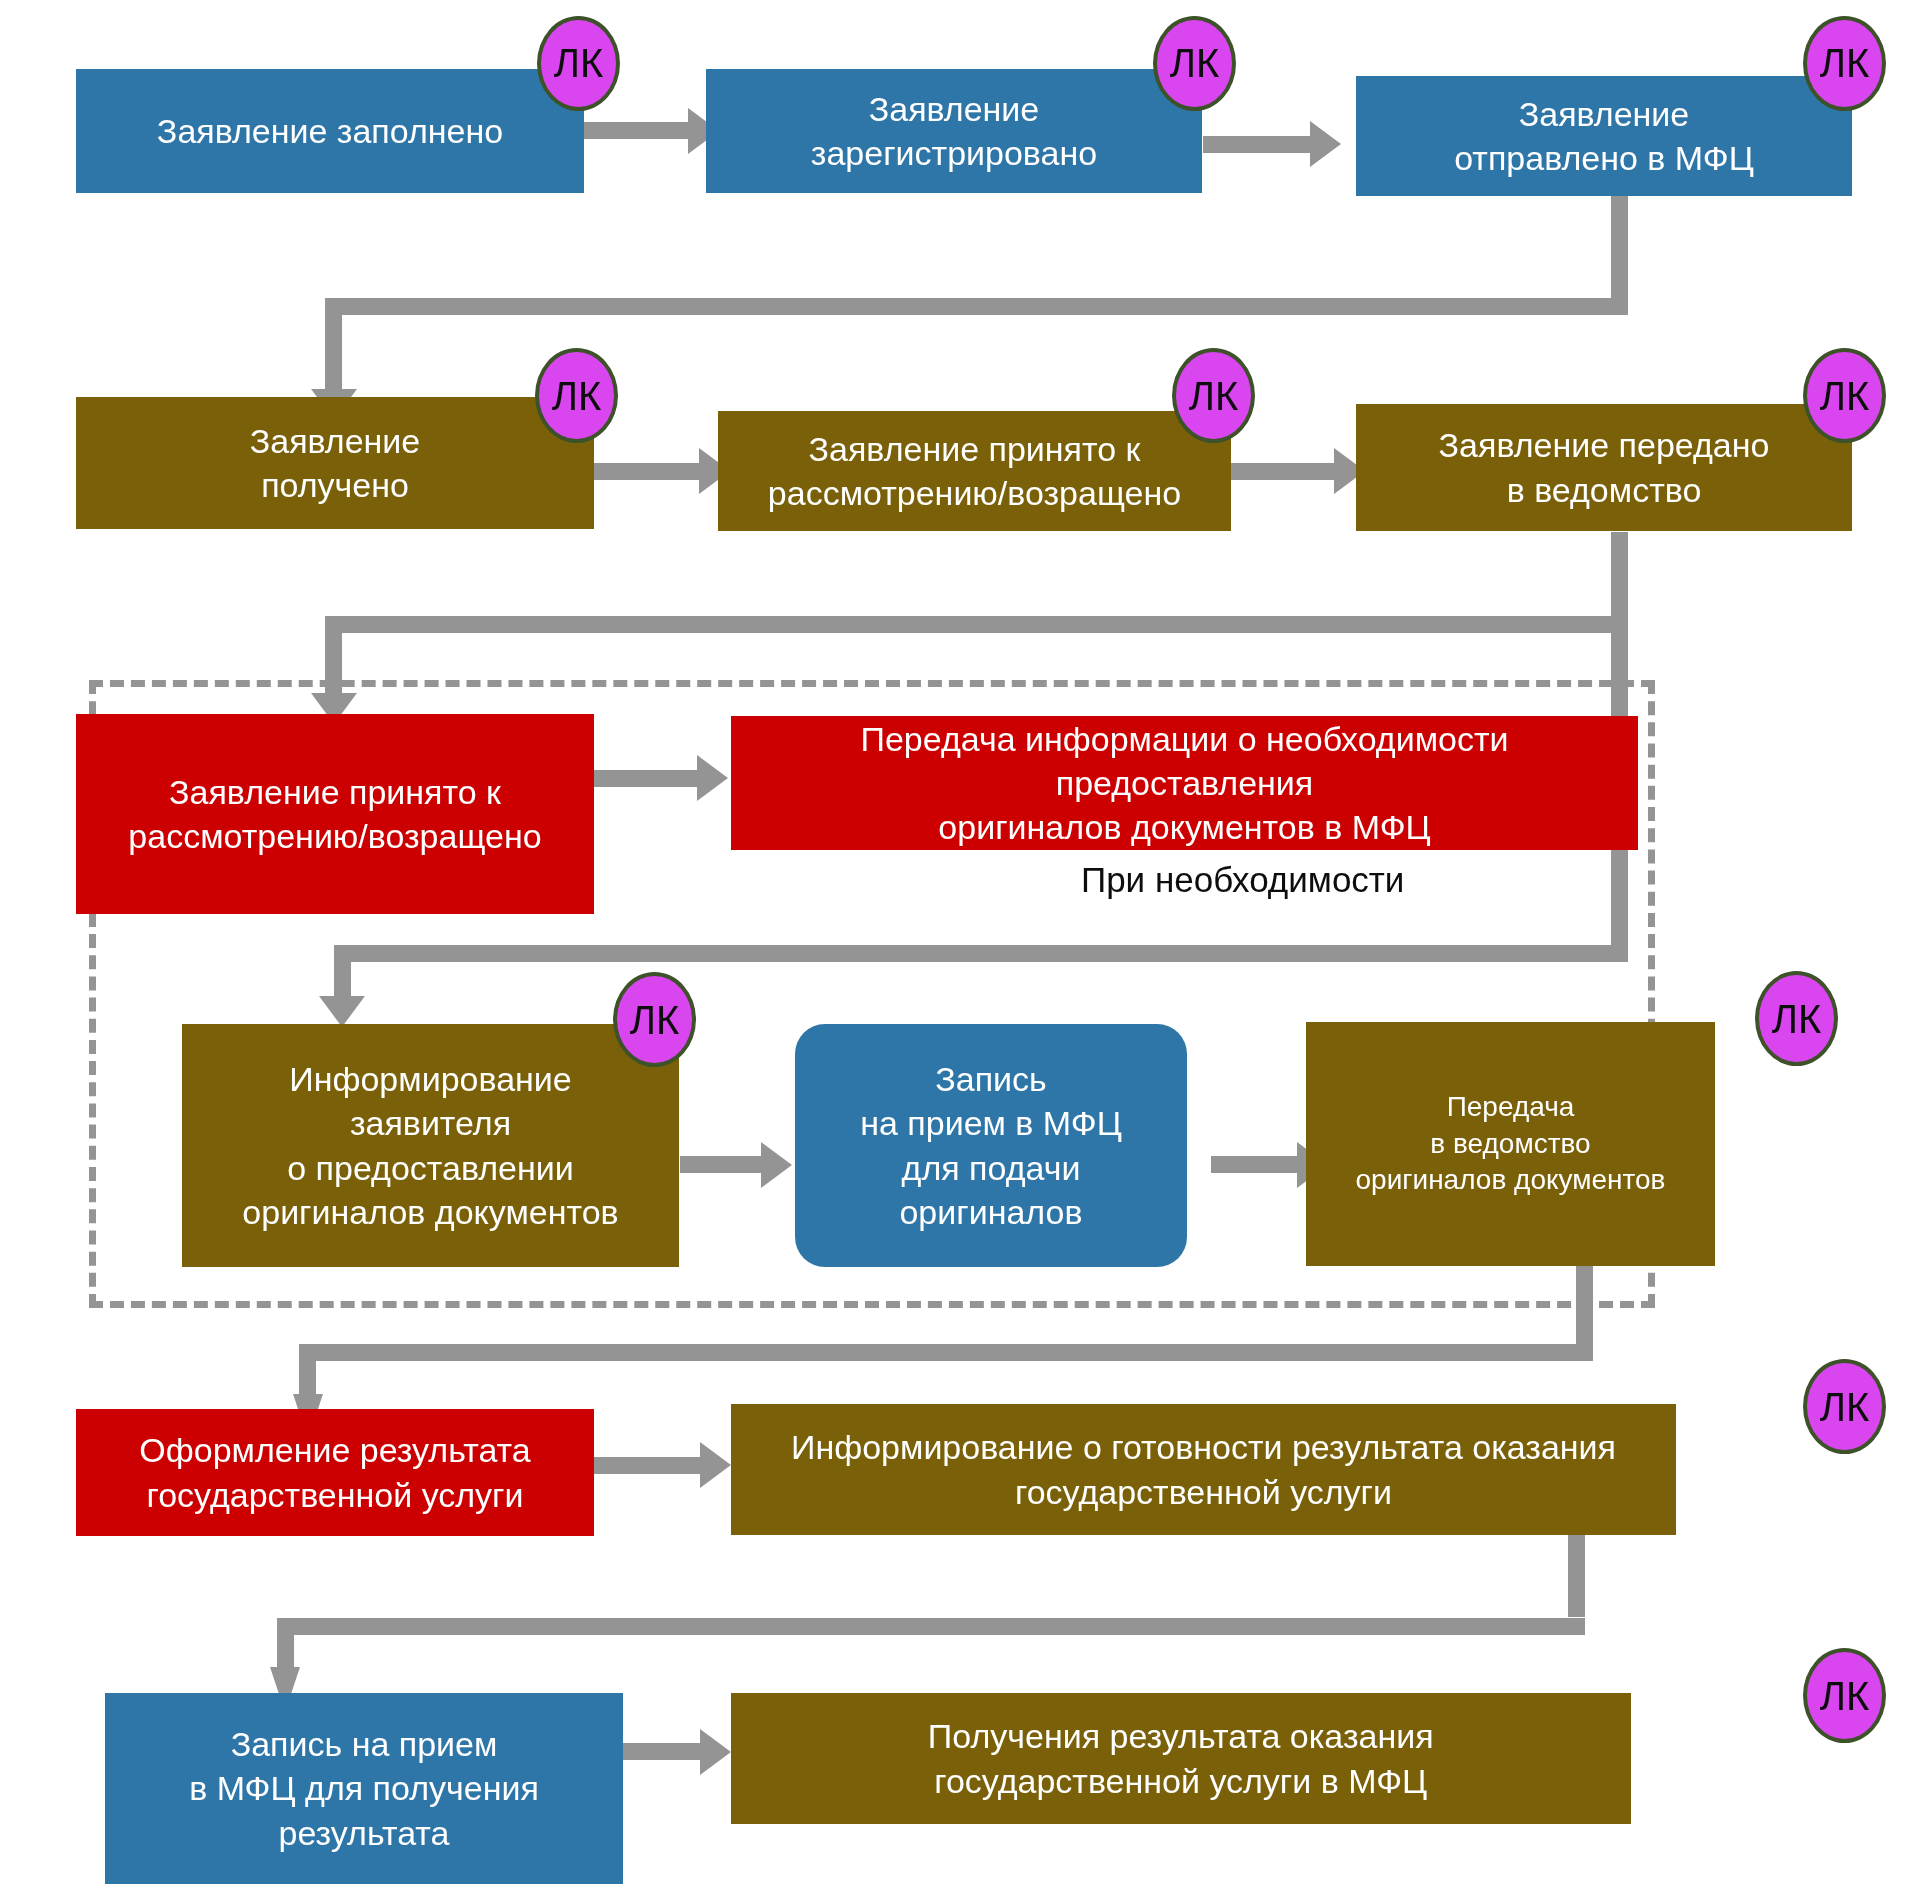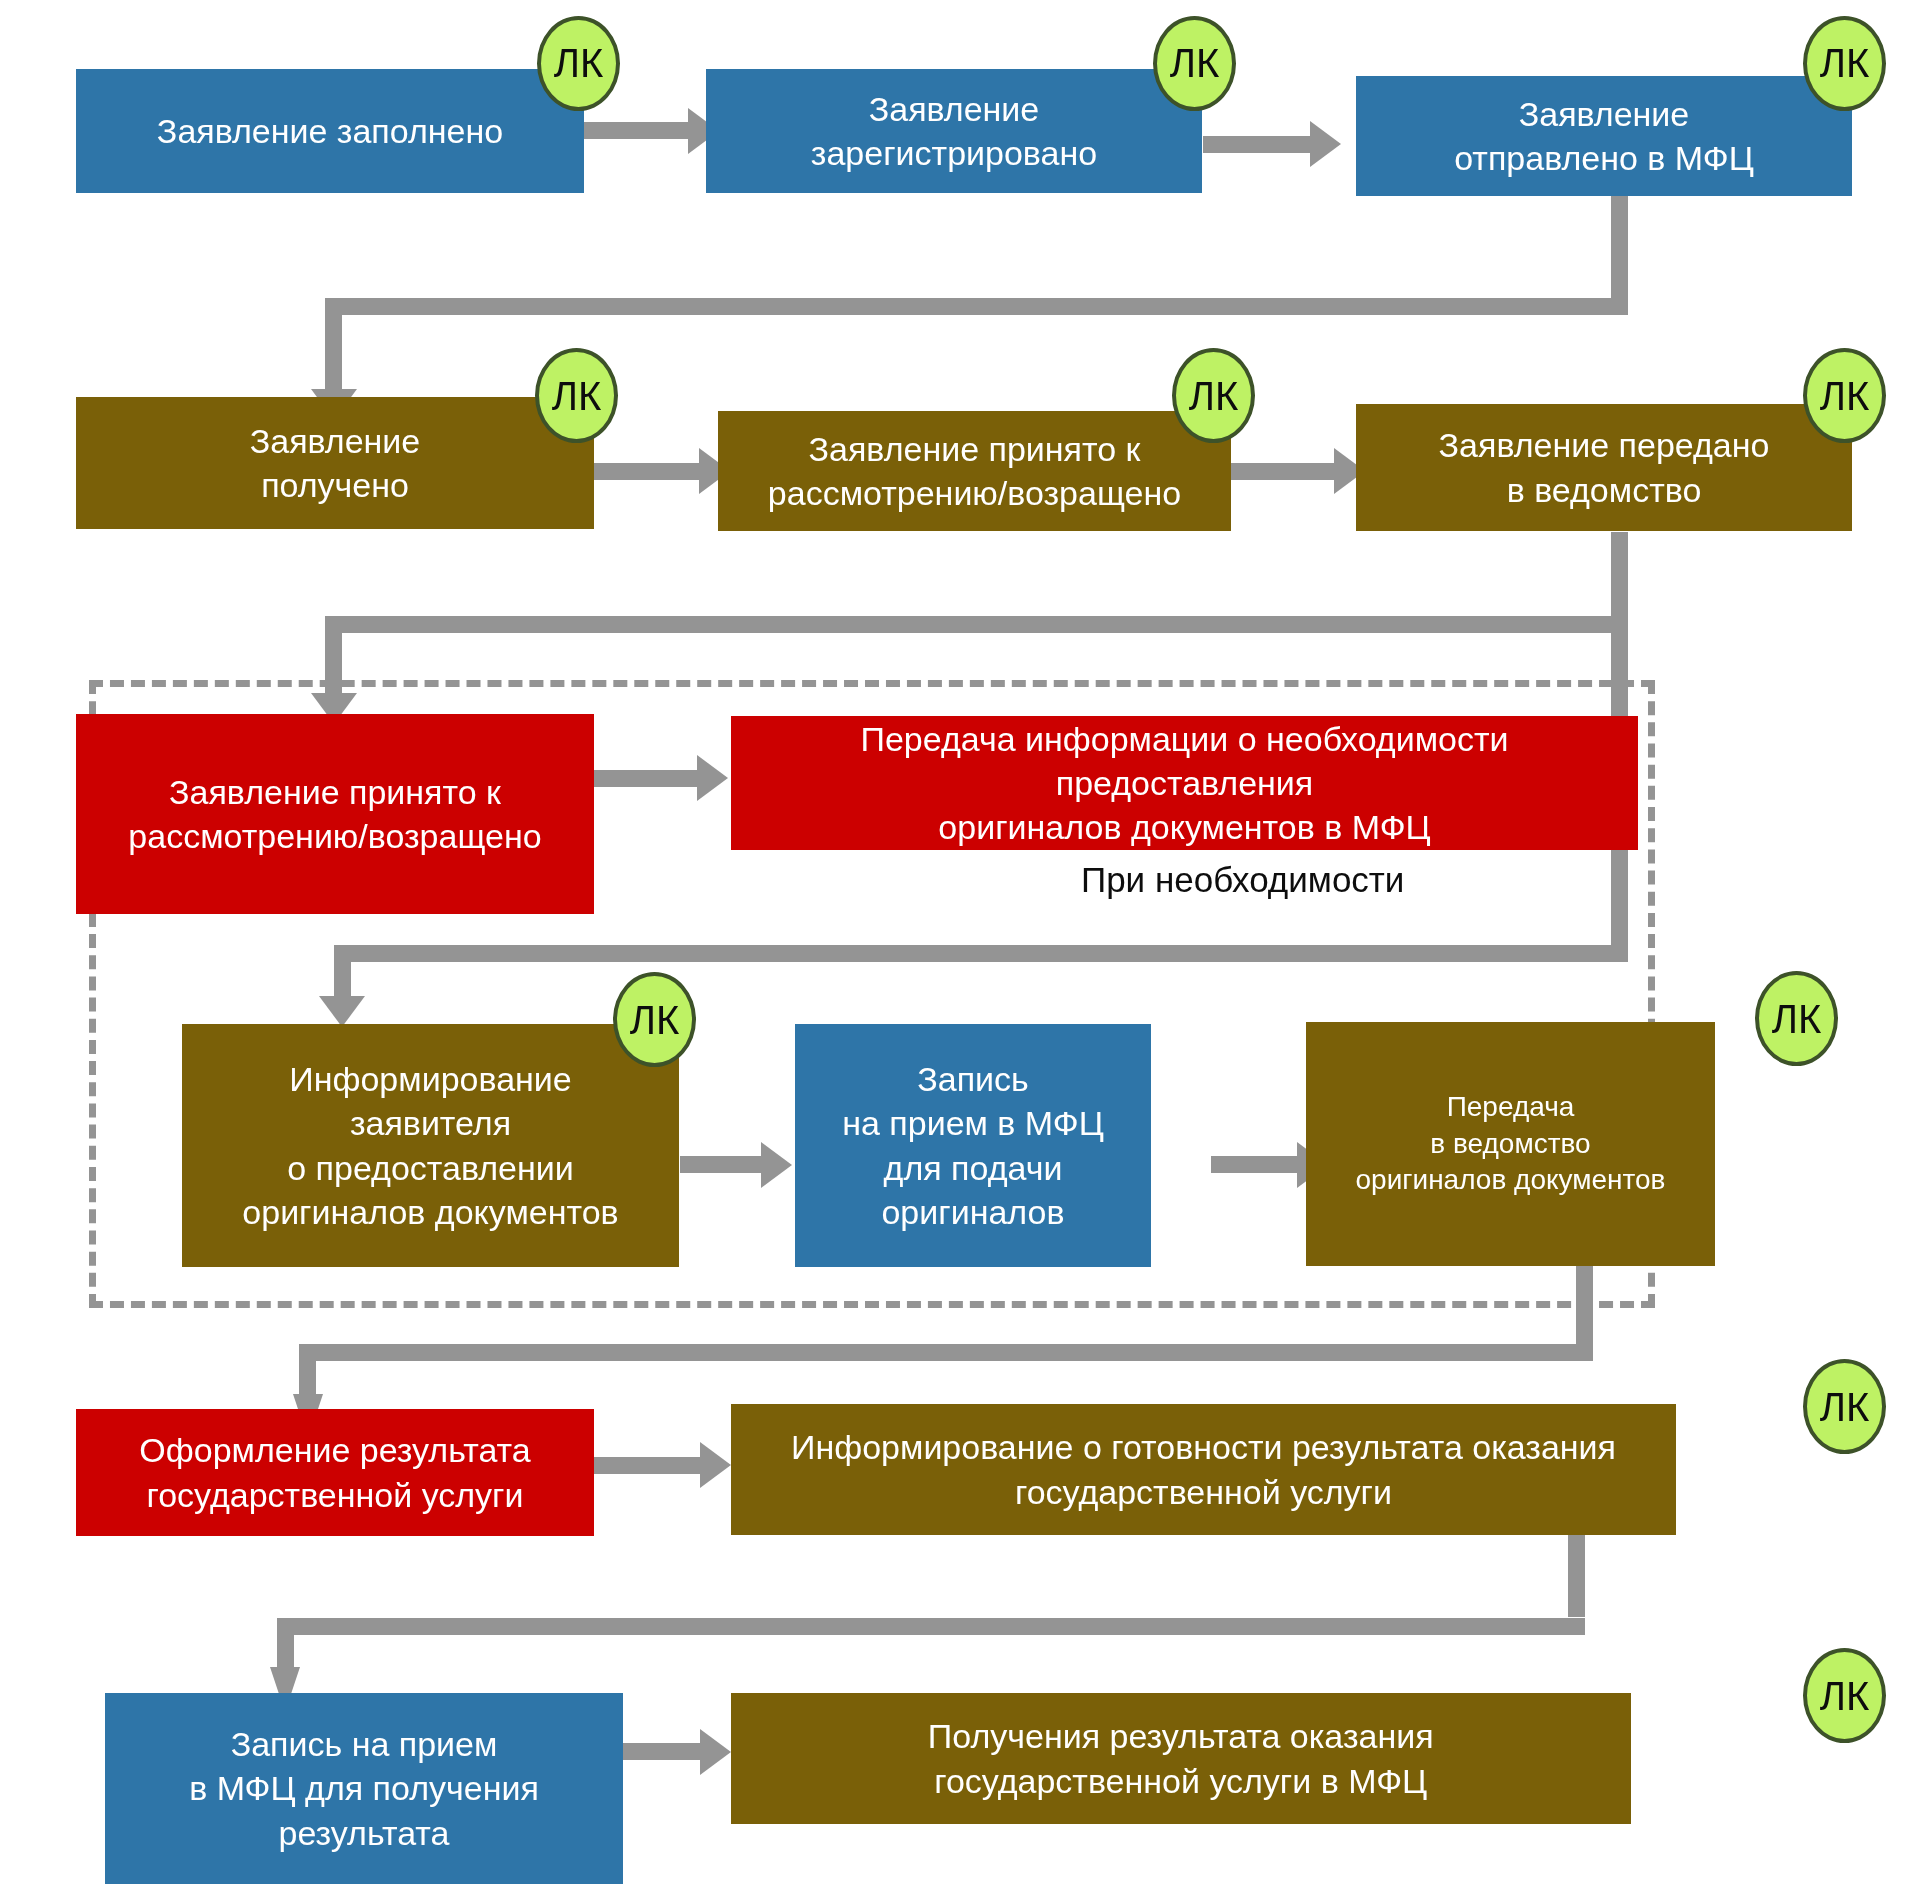--- a/index.html
+++ b/index.html
@@ -33,21 +33,21 @@
   }
   .blue  { background: #2E75A8; }
   .olive { background: #7A6008; }
   .red   { background: #CC0000; }
 
   .lk-badge {
     position: absolute;
     width: 83px;
     height: 95px;
     border-radius: 50%;
-    background: #bef264;
+    background: #d946ef;
     border: 4.3px solid #3D5229;
     color: #0d0d0d;
     display: flex;
     align-items: center;
     justify-content: center;
     font-size: 40px;
     line-height: 1;
     box-sizing: border-box;
     z-index: 9;
   }
@@ -175,21 +175,21 @@
 
   <div class="node red" style="left:76px;  top:714px;  width:518px; height:200px; font-size:34px;">Заявление принято к
 рассмотрению/возращено</div>
   <div class="node red" style="left:731px; top:716px;  width:907px;height:134px; font-size:34px;">Передача информации о необходимости предоставления
 оригиналов документов в МФЦ</div>
 
   <div class="node olive" style="left:182px; top:1024px; width:497px; height:243px; font-size:34px;">Информирование
 заявителя
 о предоставлении
 оригиналов документов</div>
-  <div class="node blue" style="left:795px; top:1024px; width:356px; height:243px; font-size:34px;">Запись
+  <div class="node blue" style="left:795px; top:1024px; width:392px; height:243px; font-size:34px;border-radius:30px;">Запись
 на прием в МФЦ
 для подачи
 оригиналов</div>
   <div class="node olive" style="left:1306px;top:1022px; width:409px; height:244px; font-size:28px;">Передача
 в ведомство
 оригиналов документов</div>
 
   <div class="node red" style="left:76px;  top:1409px; width:518px; height:127px; font-size:34px;">Оформление результата
 государственной услуги</div>
   <div class="node olive" style="left:731px; top:1404px; width:945px;height:131px; font-size:34px;">Информирование о готовности результата оказания

